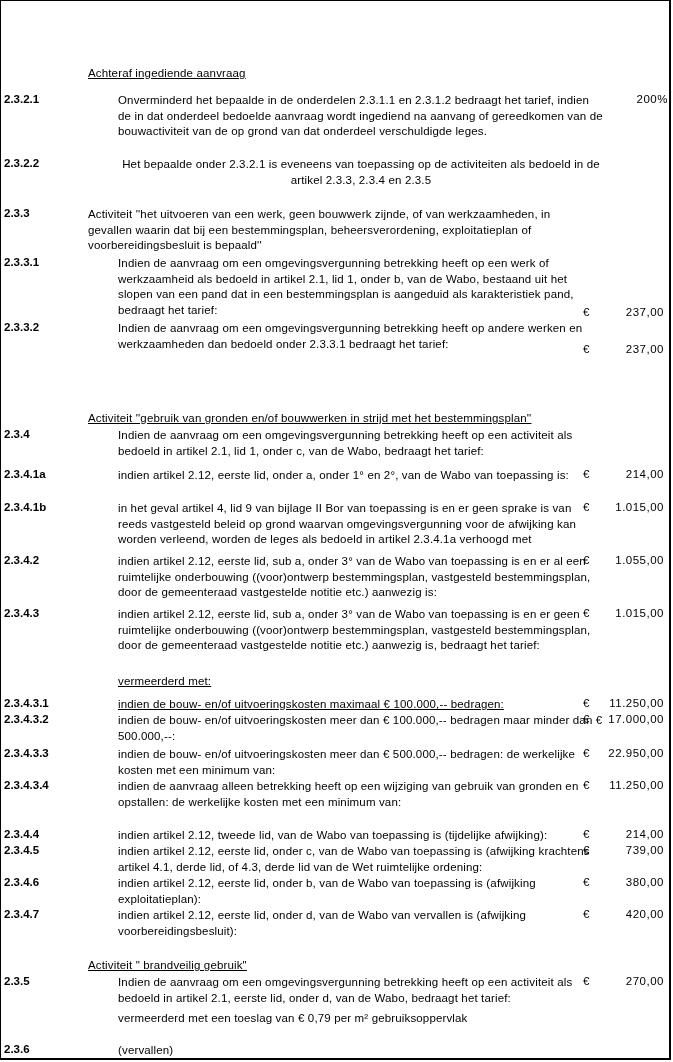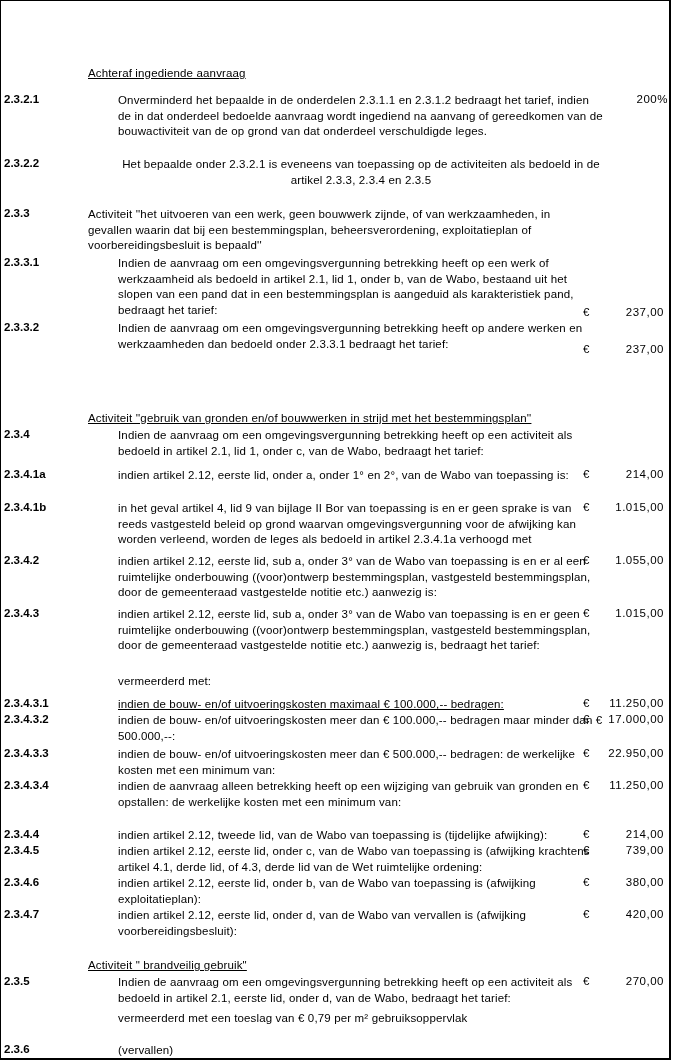--- a/index.html
+++ b/index.html
@@ -81,21 +81,21 @@
   <div class="text" style="top:0;">indien artikel 2.12, eerste lid, sub a, onder 3°  van de Wabo van toepassing is en er al een ruimtelijke onderbouwing ((voor)ontwerp bestemmingsplan, vastgesteld bestemmingsplan, door de gemeenteraad vastgestelde notitie etc.) aanwezig is:</div>
   <span class="euro">€</span>
   <span class="amt">1.055,00</span>
 </div>
 
 <div class="row" style="top:607px;">
   <span class="num">2.3.4.3</span>
   <div class="text" style="top:0;">indien artikel 2.12, eerste lid, sub a, onder 3°  van de Wabo van toepassing is en er geen ruimtelijke onderbouwing ((voor)ontwerp bestemmingsplan, vastgesteld bestemmingsplan, door de gemeenteraad vastgestelde notitie etc.) aanwezig is, bedraagt het tarief:</div>
   <span class="euro">€</span>
   <span class="amt">1.015,00</span>
-  <div class="text" style="top:67px;">vermeerderd met:</div>
+  <div class="text" style="top:67px;text-decoration:underline;">vermeerderd met:</div>
 </div>
 
 <div class="row" style="top:697px;">
   <span class="num">2.3.4.3.1</span>
   <div class="text" style="top:0;text-decoration:underline;">indien de bouw- en/of uitvoeringskosten maximaal € 100.000,-- bedragen:</div>
   <span class="euro">€</span>
   <span class="amt">11.250,00</span>
 </div>
 
 <div class="row" style="top:713px;">

